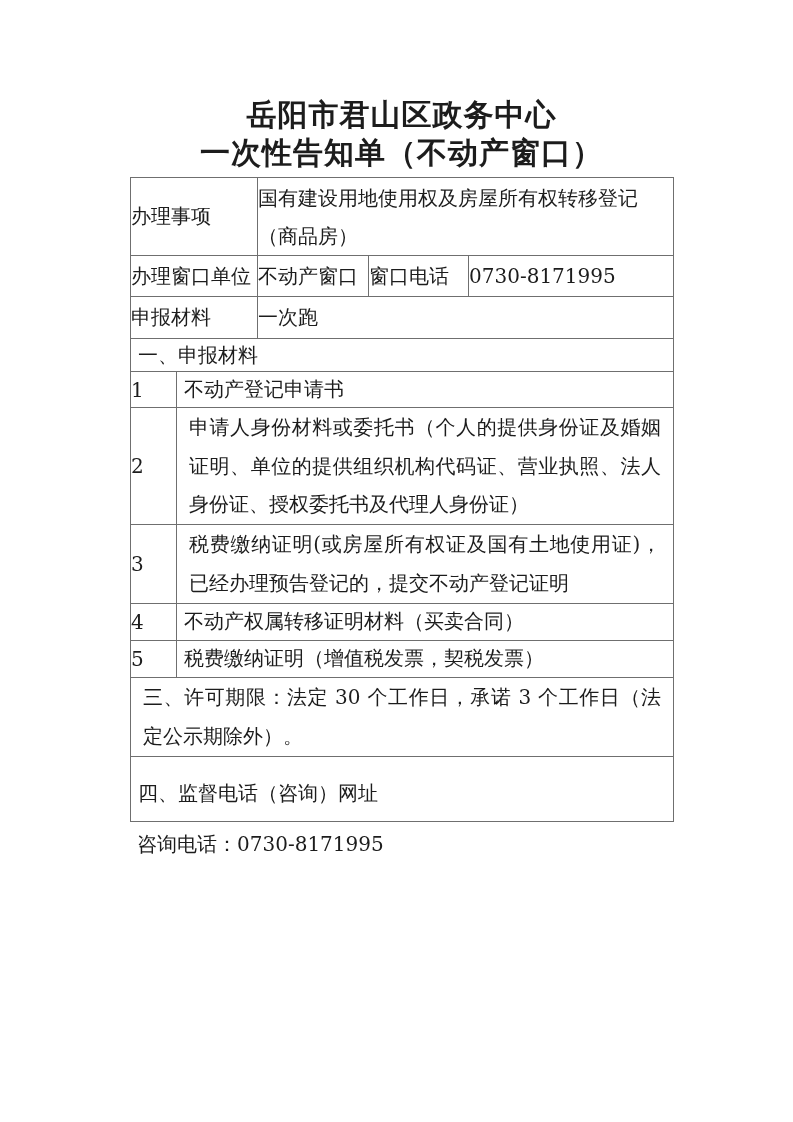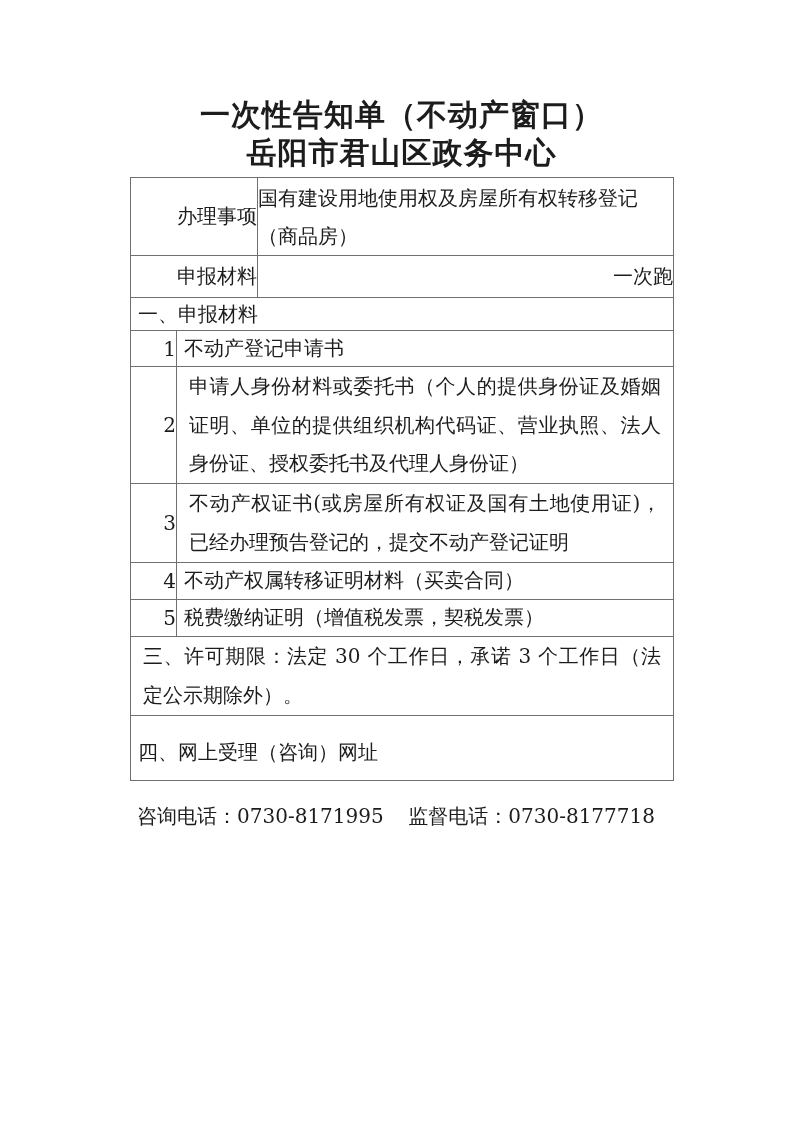--- a/index.html
+++ b/index.html
@@ -30,75 +30,81 @@
     table-layout: fixed;
     width: 543px;
     margin-top: 5px;
   }
   table.notice td {
     border: 1px solid #6f6f6f;
     font-size: 20px;
     vertical-align: middle;
     overflow: hidden;
   }
-  .c  { text-align: right; }
+  .c  { text-align: left; }
   .l  { text-align: left; padding: 0 7px; }
   .just {
     text-align: justify;
     padding: 0 12px;
     line-height: 38.5px;
   }
   .two-line { line-height: 38px; text-align: left; }
   .h78  { height: 78px; }
   .h41  { height: 41px; }
   .h42  { height: 42px; }
   .h33  { height: 33px; }
   .h36  { height: 36px; }
   .h116 { height: 116px; }
   .h37  { height: 37px; }
   .h152 { height: 152px; }
   .h65  { height: 65px; }
   td.top-align { vertical-align: top; padding-top: 8px; line-height: 30px; }
   .footer {
     display: flex;
     justify-content: space-between;
-    margin-top: 22px;
+    margin-top: 9px;
     padding: 0 18px 0 7px;
     font-size: 20px;
     white-space: nowrap;
   }
 </style>
 </head>
 <body>
 
 <div class="sheet">
 
   <div class="title-block">
+    <div>岳阳市君山区政务中心</div>
     <div>一次性告知单（不动产窗口）</div>
-    <div>岳阳市君山区政务中心</div>
   </div>
 
   <table class="notice">
     <colgroup>
       <col style="width:46px">
       <col style="width:81px">
       <col style="width:111px">
       <col style="width:100px">
       <col style="width:205px">
     </colgroup>
 
     <tbody>
         <tr class="h78">
       <td colspan="2" class="c">办理事项</td>
       <td colspan="3" class="two-line">
         <div>国有建设用地使用权及房屋所有权转移登记</div>
         <div>（商品房）</div>
       </td>
     </tr>
 
+    <tr class="h41">
+      <td colspan="2" class="c">办理窗口单位</td>
+      <td class="c">不动产窗口</td>
+      <td class="c">窗口电话</td>
+      <td class="c">0730-8171995</td>
+    </tr>
 
     <tr class="h42">
       <td colspan="2" class="c">申报材料</td>
       <td colspan="3" class="c">一次跑</td>
     </tr>
 
     <tr class="h33">
       <td colspan="5" class="l">一、申报材料</td>
     </tr>
 
@@ -107,42 +113,41 @@
       <td colspan="4" class="l">不动产登记申请书</td>
     </tr>
 
     <tr class="h116">
       <td class="c">2</td>
       <td colspan="4" class="just">申请人身份材料或委托书（个人的提供身份证及婚姻证明、单位的提供组织机构代码证、营业执照、法人身份证、授权委托书及代理人身份证）</td>
     </tr>
 
     <tr class="h78">
       <td class="c">3</td>
-      <td colspan="4" class="just" style="line-height:39px;">不动产权证书(或房屋所有权证及国有土地使用证)，已经办理预告登记的，提交不动产登记证明</td>
+      <td colspan="4" class="just" style="line-height:39px;">税费缴纳证明(或房屋所有权证及国有土地使用证)，已经办理预告登记的，提交不动产登记证明</td>
     </tr>
 
     <tr class="h37">
       <td class="c">4</td>
       <td colspan="4" class="l">不动产权属转移证明材料（买卖合同）</td>
     </tr>
 
     <tr class="h37">
       <td class="c">5</td>
       <td colspan="4" class="l">税费缴纳证明（增值税发票，契税发票）</td>
     </tr>
 
 
     <tr class="h78">
       <td colspan="5" class="just" style="line-height:39px;margin-top:40px;">三、许可期限：法定 30 个工作日，承诺 3 个工作日（法定公示期除外）。</td>
     </tr>
 
     <tr class="h65">
-      <td colspan="5" class="l top-align">四、网上受理（咨询）网址</td>
+      <td colspan="5" class="l top-align">四、监督电话（咨询）网址</td>
     </tr>
   </tbody>
     </table>
 
   <div class="footer">
     <span>咨询电话：0730-8171995</span>
-    <span>监督电话：0730-8177718</span>
   </div>
 
 </div>
 
 </body></html>

